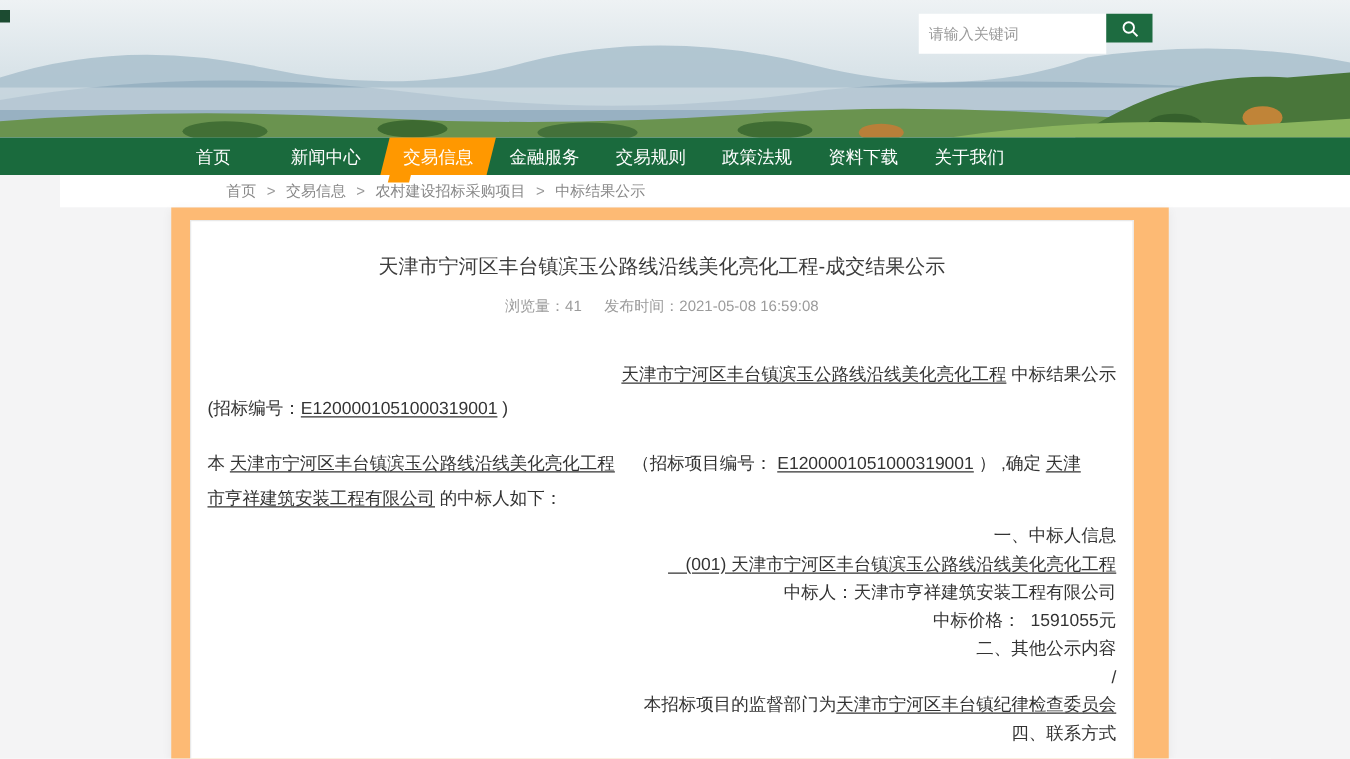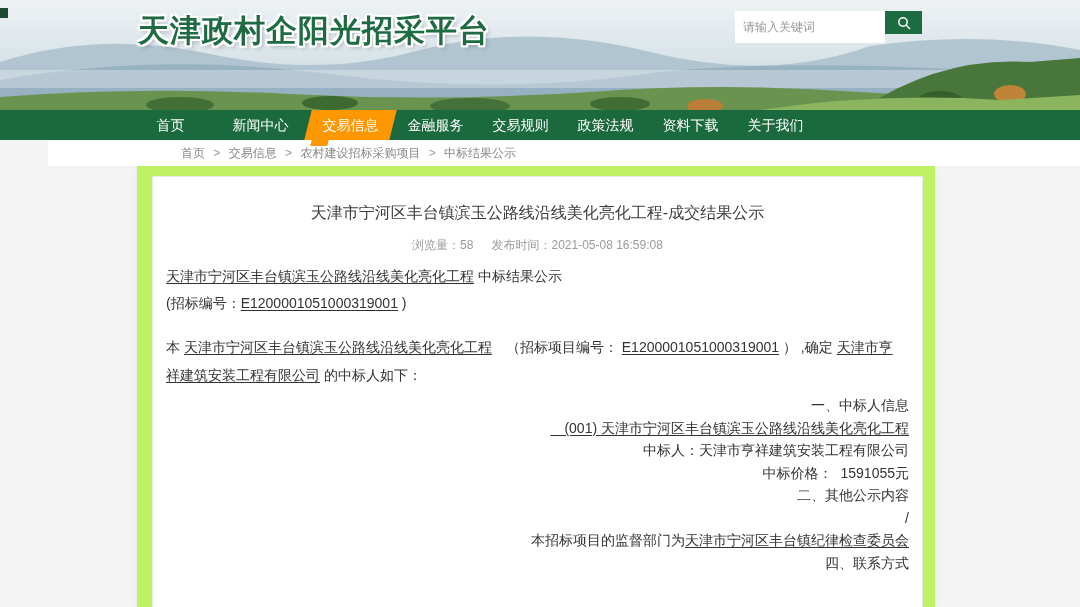--- a/index.html
+++ b/index.html
@@ -33,30 +33,30 @@
   .navbar li.active::after { content:""; position:absolute; left:3px; bottom:-6px; width:17px;
       height:6px; background:#ff9800; transform:skewX(-14deg); }
 
   
   .breadcrumb { width:1080px; height:26px; background:#ffffff; line-height:26px;
       padding-left:133px; font-size:12px; color:#888888;margin-left:48px; }
   .breadcrumb .sep { margin:0 5px; color:#999999; }
 
   
   .main { position:relative; width:1080px; height:441px; background:#f4f4f5; }
-  .container { margin-left:137px; width:798px; height:100%; background:#bef264;
-      padding:10px 12px 0 15px; box-shadow:0 2px 8px rgba(0,0,0,.06); }
+  .container { margin-left:137px; width:798px; height:100%; background:#fdba74;
+      padding:10px 28px 0 15px; box-shadow:0 2px 8px rgba(0,0,0,.06); }
   .content-box { border:1px solid #e9e9e9; background:#fff; height:520px;
       padding:26px 13px 0 13px; overflow:hidden; }
 
   .article-title { text-align:center; font-size:16px; font-weight:400; color:#3c3c3c; }
   .meta { text-align:center; font-size:12px; color:#9b9b9b; margin-top:13px; }
   .meta .gap { display:inline-block; width:18px; }
 
-  .doc-title { text-align:left; font-size:14px; color:#333; margin-top:14px; }
+  .doc-title { text-align:right; font-size:14px; color:#333; margin-top:37px; }
   .doc-no    { text-align:left; font-size:14px; color:#333; margin-top:9px; }
   .intro { margin:20px 16px 5px 0; font-size:14px; color:#333; line-height:28px; text-align:left; }
   .line  { font-size:14px; color:#333; line-height:22.5px;text-align:right; }
   .u { text-decoration:underline; text-underline-offset:2px; }
   .price-val { margin-left:8px;margin-top:37px; }
 </style>
 </head>
 <body>
 
 <div class="page">
@@ -78,21 +78,20 @@
       <ellipse cx="180" cy="105" rx="34" ry="8" fill="#426f35"></ellipse>
       <ellipse cx="330" cy="103" rx="28" ry="7" fill="#3d6a31"></ellipse>
       <ellipse cx="470" cy="106" rx="40" ry="8" fill="#44713a"></ellipse>
       <ellipse cx="620" cy="104" rx="30" ry="7" fill="#3f6d33"></ellipse>
       <ellipse cx="705" cy="106" rx="18" ry="7" fill="#b97f39"></ellipse>
       <ellipse cx="940" cy="100" rx="22" ry="9" fill="#35602c"></ellipse>
       <ellipse cx="1010" cy="94" rx="16" ry="9" fill="#c08438"></ellipse>
       <path d="M760,110 Q880,92 1000,100 L1080,95 L1080,110 Z" fill="#8ab45e"></path>
     </svg>
     <div class="corner-mark"></div>
-    <h1 class="site-title">天津政村企阳光招采平台</h1>
     <div class="search">
       <input type="text" placeholder="请输入关键词" style="">
       <button>
         <svg width="14" height="14" viewBox="0 0 14 14">
           <circle cx="6" cy="6" r="4.2" fill="none" stroke="#ffffff" stroke-width="1.5"></circle>
           <line x1="9.3" y1="9.3" x2="13" y2="13" stroke="#ffffff" stroke-width="1.5"></line>
         </svg>
       </button>
     </div>
   </header>
@@ -120,21 +119,21 @@
     <span>中标结果公示</span>
   </div>
 
   <main class="main">
     <div class="container">
       <div class="content-box">
 
         <h2 class="article-title">天津市宁河区丰台镇滨玉公路线沿线美化亮化工程-成交结果公示</h2>
 
         <div class="meta">
-          <span>浏览量：</span><span>58</span><span class="gap"></span><span>发布时间：</span><span>2021-05-08 16:59:08</span>
+          <span>浏览量：</span><span>41</span><span class="gap"></span><span>发布时间：</span><span>2021-05-08 16:59:08</span>
         </div>
 
         <div class="doc-title">
           <span class="u">天津市宁河区丰台镇滨玉公路线沿线美化亮化工程</span><span> 中标结果公示</span>
         </div>
 
         <div class="doc-no">
           <span>(招标编号：</span><span class="u">E1200001051000319001</span><span> )</span>
         </div>
 

